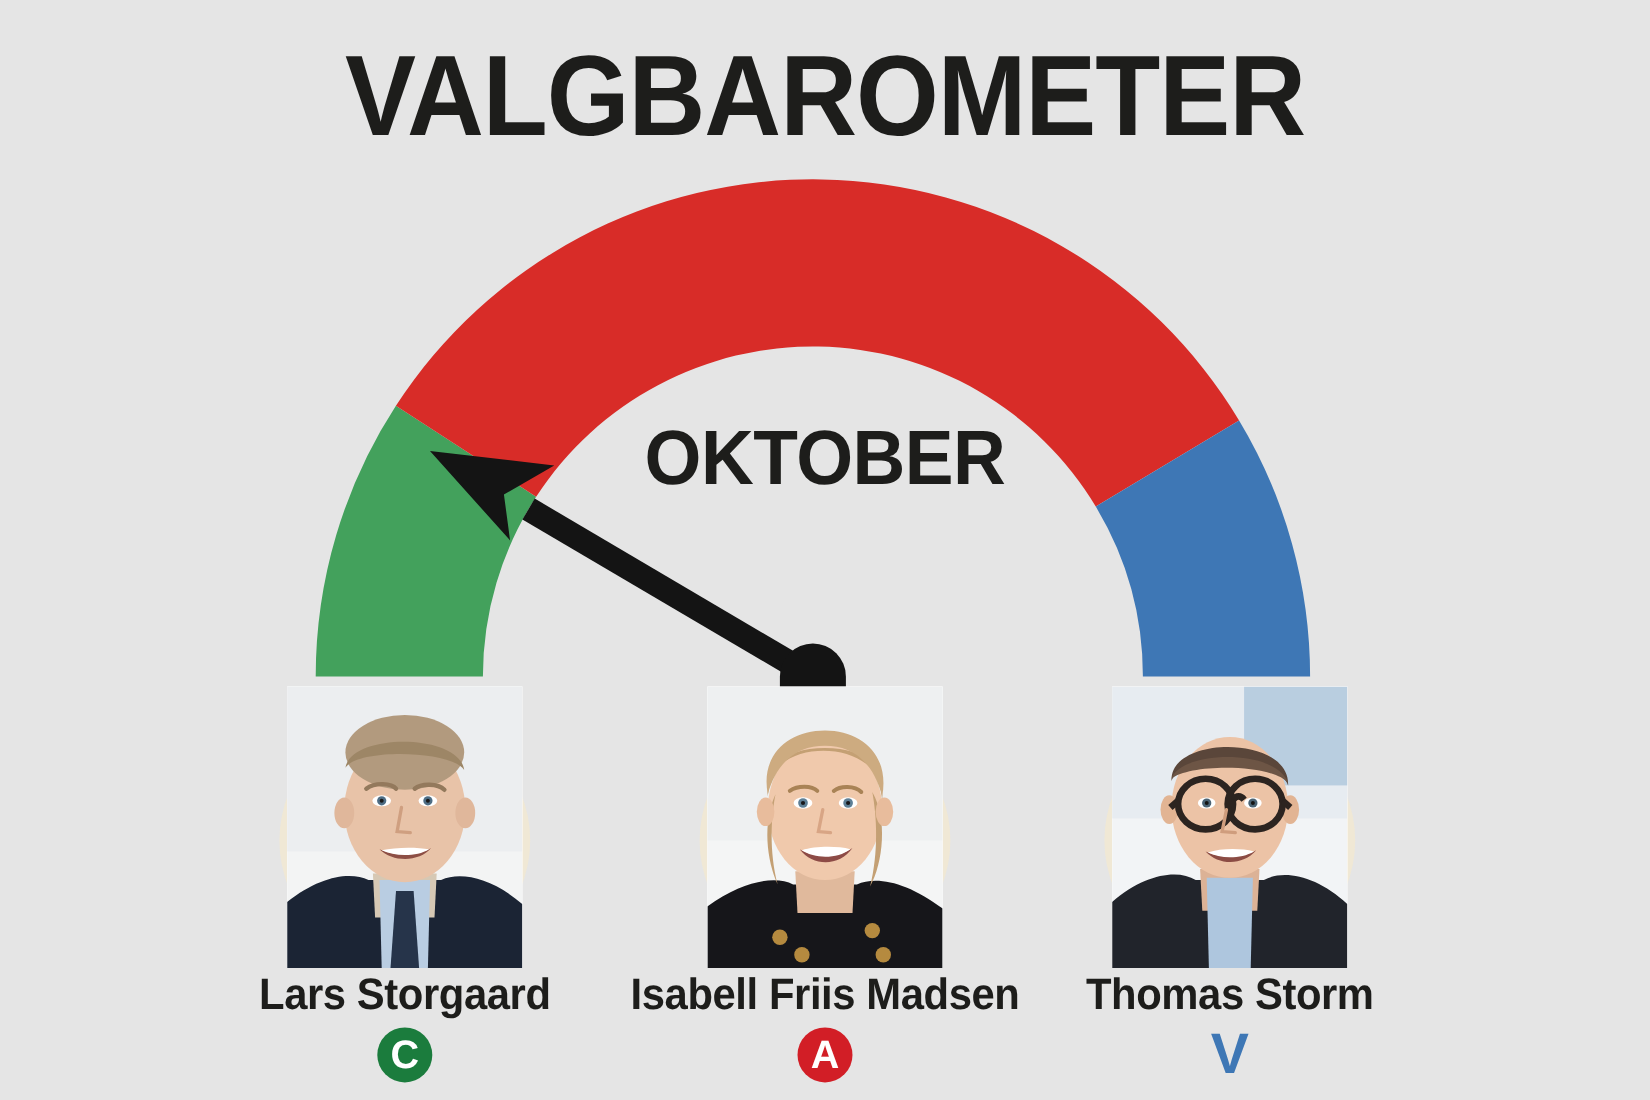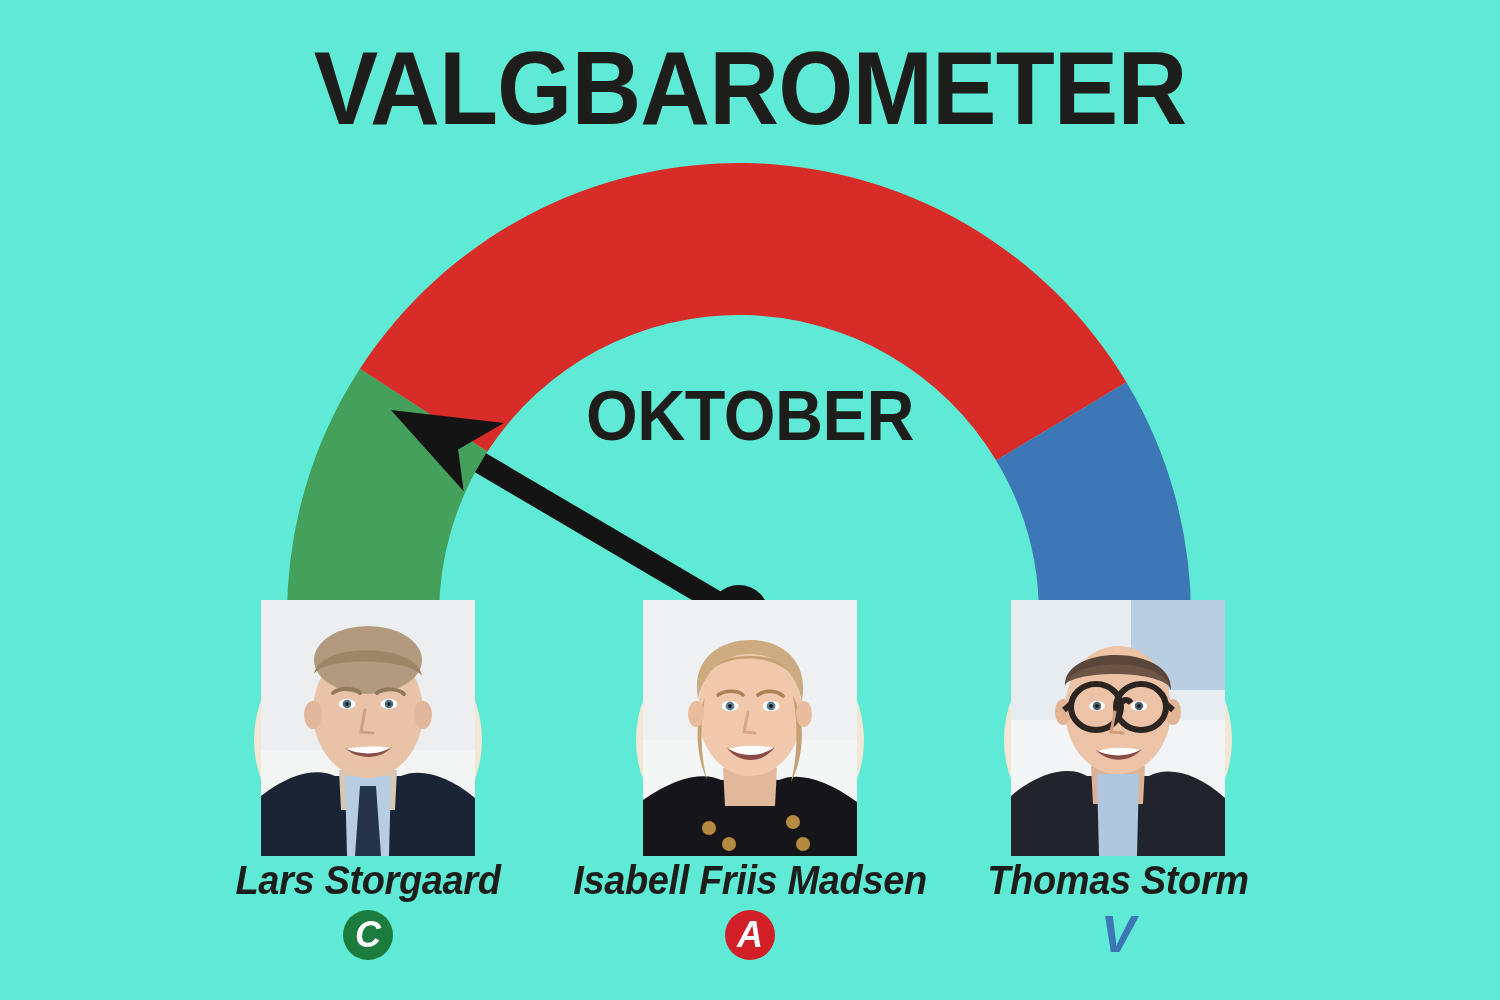--- a/index.html
+++ b/index.html
@@ -9,21 +9,21 @@
   body {
     width: 1500px;
     height: 1000px;
     overflow: hidden;
     font-family: "Liberation Sans", sans-serif;
   }
   #stage {
     position: relative;
     width: 1500px;
     height: 1000px;
-    background: #5eead4;
+    background: #e5e5e5;
   }
 
   
   #title {
     position: absolute;
     left: 0;
     top: 36px;
     width: 1500px;
     text-align: center;
     font-family: "Liberation Sans Narrow", "Liberation Sans", sans-serif;
@@ -66,24 +66,23 @@
     color: #1D1D1B;
     transform: scaleX(0.95);
     transform-origin: 50% 50%;
     white-space: nowrap;
   }
 
   
   #candidates {
     position: absolute;
     left: 0;
-    top: 588px;
+    top: 612px;
     width: 1500px;
     height: 388px;
-    font-style: italic;
   }
   .candidate {
     position: absolute;
     top: 0;
     width: 340px;
     height: 388px;
     text-align: center;
   }
   .cand-0 { left: 198px; }
   .cand-1 { left: 580px; }

